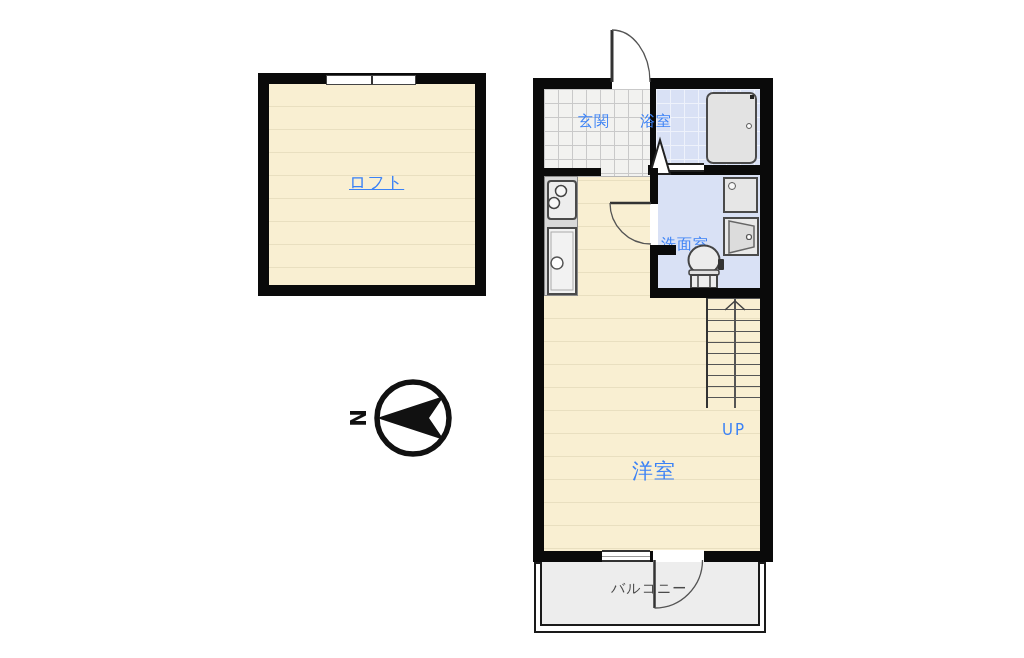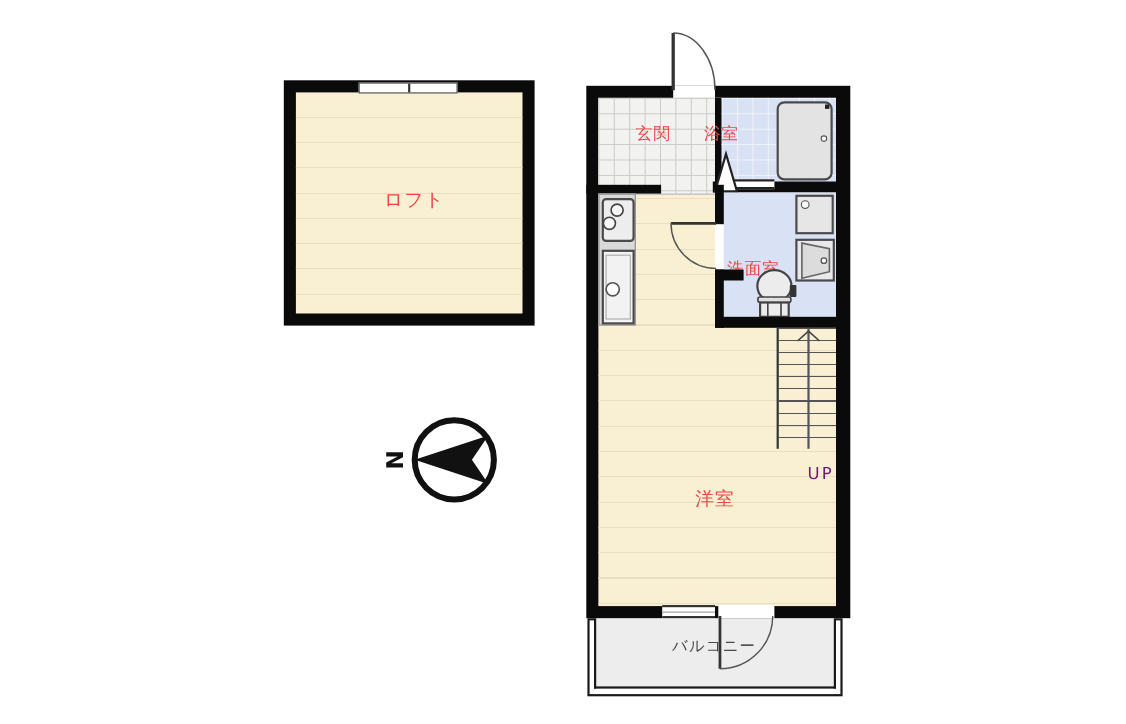--- a/index.html
+++ b/index.html
@@ -11,38 +11,38 @@
   .wood{background-color:var(--wood,#f9efd2);
         background-image:repeating-linear-gradient(to bottom,transparent 0,transparent 22px,var(--woodline,#e9dfc0) 22px,var(--woodline,#e9dfc0) 23px);}
   .tile{background-color:var(--tile,#f2f2f0);
         background-image:linear-gradient(to right,var(--tileline,#c9c9c9) 1px,transparent 1px),
                          linear-gradient(to bottom,var(--tileline,#c9c9c9) 1px,transparent 1px);
         background-size:14px 14px;}
   .wet{background-color:var(--wet,#d9e1f5);}
   .wetgrid{background-image:linear-gradient(to right,var(--wetgrid,#eef2fb) 1px,transparent 1px),
                             linear-gradient(to bottom,var(--wetgrid,#eef2fb) 1px,transparent 1px);
            background-size:14px 14px;}
-  .label{position:absolute;color:#ef4444;font-size:16px;letter-spacing:1px;white-space:nowrap;line-height:1;}
+  .label{position:absolute;color:#3b82f6;font-size:16px;letter-spacing:1px;white-space:nowrap;line-height:1;}
   .small{font-size:15px;}
-  .gray{color:#701a75;margin-left:12px;}
+  .gray{color:#3b82f6;}
   svg{position:absolute;overflow:visible;}
   .fixture-box{position:absolute;background:var(--fixture,#e3e3e3);border:2px solid #4a4a4a;}
   .divider{position:absolute;background:#333;}
 </style>
 </head>
 <body>
 
 <div class="plan">
 
   <div class="walls" style="left:258px;top:73px;width:228px;height:223px;"></div>
   <div class="abs wood" style="left:269px;top:84px;width:206px;height:201px;"></div>
   <div class="abs" style="left:326px;top:75px;width:90px;height:10px;background:#fff;border:1px solid #444;">
     <div class="divider" style="left:50%;top:0;width:2px;height:100%;"></div>
   </div>
-  <div class="label" style="left:349px;top:174px;font-size:17px;">ロフト</div>
+  <div class="label" style="left:349px;top:174px;font-size:17px;text-decoration:underline;">ロフト</div>
 
   <svg style="left:340px;top:366px;" width="130" height="106" viewBox="0 0 130 106">
     <circle cx="73" cy="52" r="36" fill="#fff" stroke="#111" stroke-width="5.5"></circle>
     <polygon points="37,52 104,30 89,52 104,74" fill="#111"></polygon>
     <text x="19" y="52" transform="rotate(-90 19 52)" font-size="21" font-weight="bold" fill="#111" text-anchor="middle" dominant-baseline="central" font-family="DejaVu Sans, sans-serif">N</text>
   </svg>
 
   <div class="walls" style="left:533px;top:78px;width:240px;height:484px;"></div>
   <div class="abs wood" style="left:544px;top:89px;width:216px;height:462px;"></div>
 
@@ -100,21 +100,21 @@
   <div class="walls" style="left:650px;top:288px;width:110px;height:10px;"></div>
   <div class="abs" style="left:706px;top:298px;width:54px;height:110px;border-left:2px solid #333;
               background-image:repeating-linear-gradient(to bottom,#555 0,#555 1px,transparent 1px,transparent 11px);">
     <div class="divider" style="left:26px;top:0;width:1.5px;height:100%;background:#555;"></div>
     <svg style="left:13px;top:1px;" width="28" height="13" viewBox="0 0 28 13">
       <polyline points="4,11 14,2 24,11" fill="none" stroke="#444" stroke-width="1.5"></polyline>
     </svg>
   </div>
   <div class="label small gray" style="left:722px;top:423px;letter-spacing:2px;">UP</div>
 
-  <div class="label" style="left:632px;top:446px;font-size:17px;">洋室</div>
+  <div class="label" style="left:632px;top:461px;font-size:21px;">洋室</div>
 
   <div class="abs" style="left:544px;top:176px;width:34px;height:120px;background:var(--counter,#d9d9d9);border:1px solid #8a8a8a;"></div>
   <svg style="left:546px;top:179px;" width="32" height="42" viewBox="0 0 32 42">
     <rect x="2" y="2" width="28" height="38" rx="3" fill="#ededed" stroke="#4a4a4a" stroke-width="2"></rect>
     <circle cx="15" cy="12" r="5.5" fill="#f7f7f7" stroke="#444" stroke-width="1.5"></circle>
     <circle cx="8" cy="24" r="5.5" fill="#f7f7f7" stroke="#444" stroke-width="1.5"></circle>
   </svg>
   <svg style="left:546px;top:226px;" width="32" height="70" viewBox="0 0 32 70">
     <rect x="2" y="2" width="28" height="66" fill="#f2f2f2" stroke="#4a4a4a" stroke-width="2"></rect>
     <rect x="5" y="6" width="22" height="58" fill="none" stroke="#aaa" stroke-width="1"></rect>

